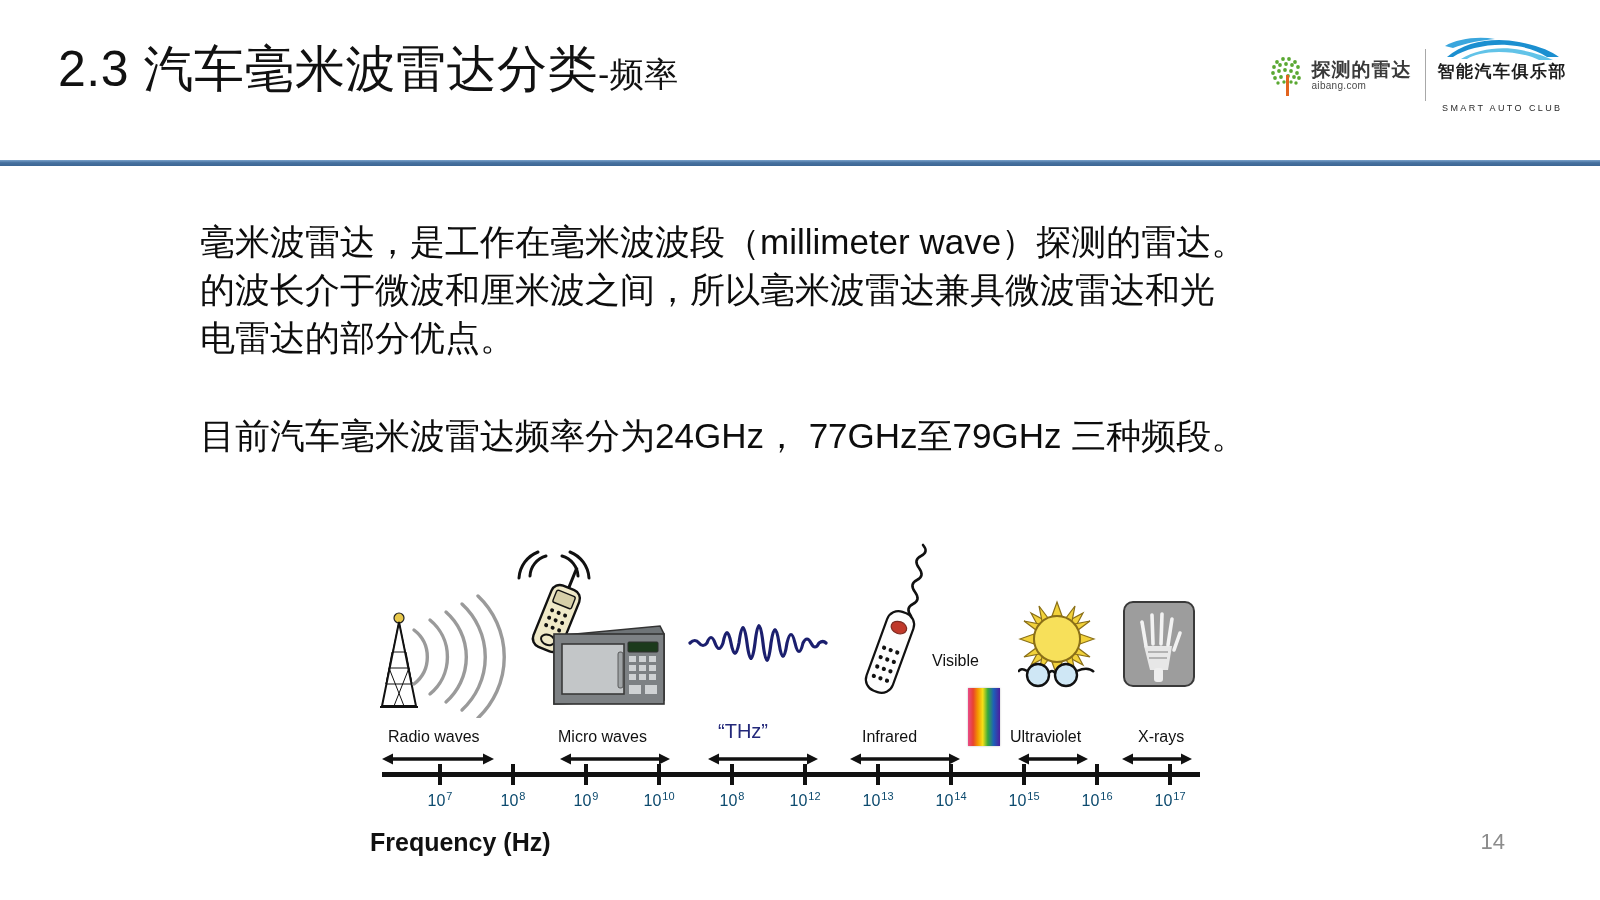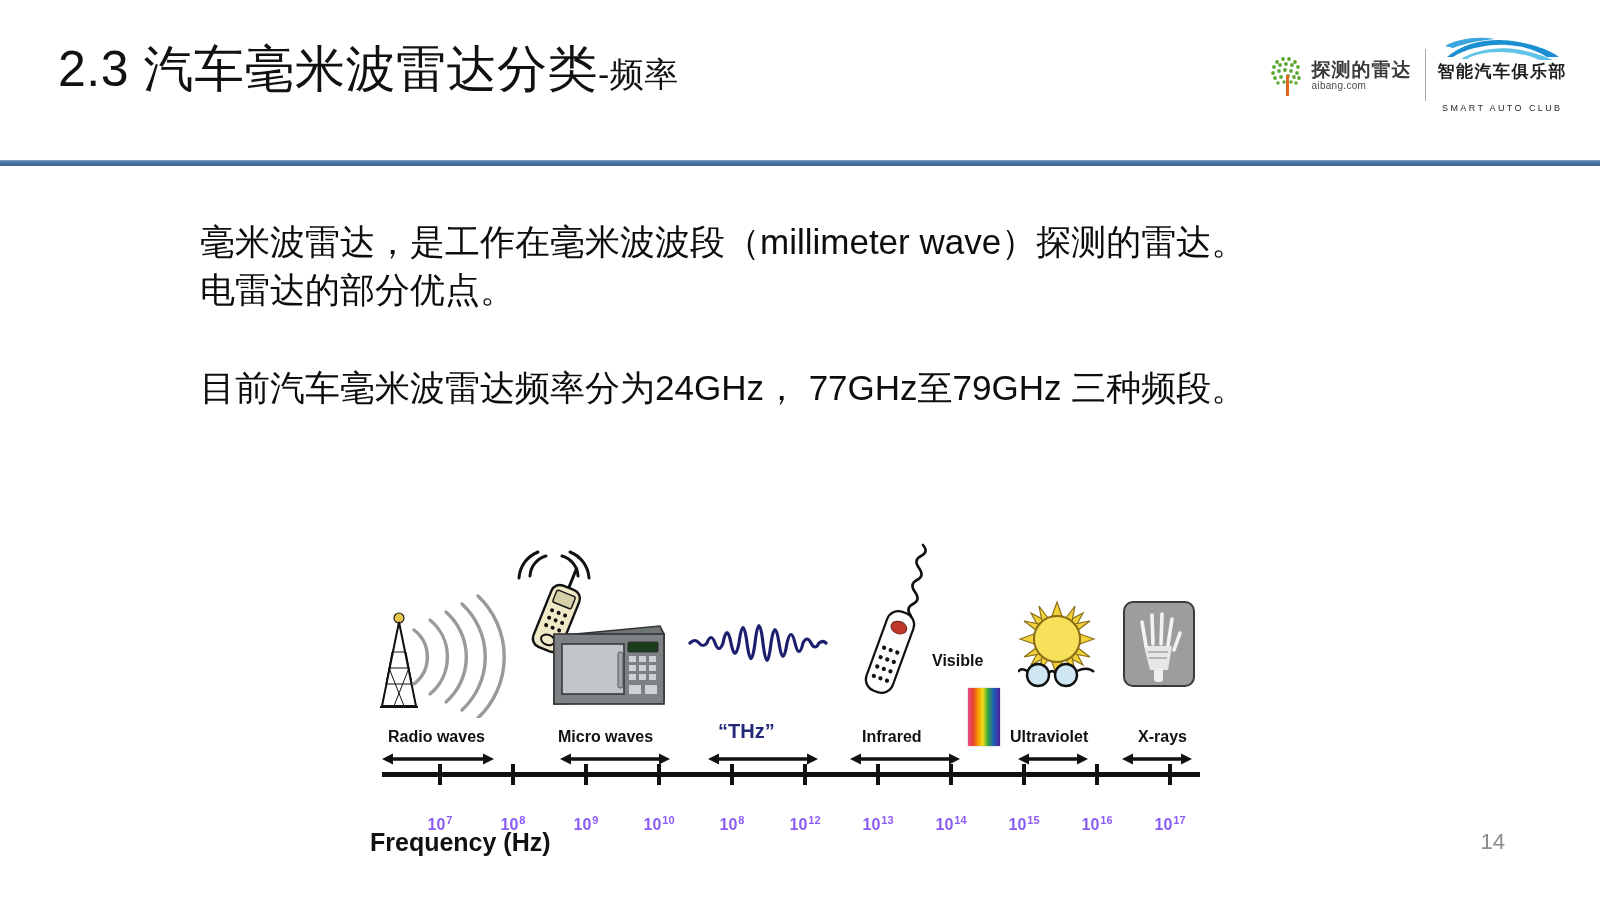--- a/index.html
+++ b/index.html
@@ -169,37 +169,37 @@
     width: 32px; height: 58px;
     background: linear-gradient(to right,
       #e84b8a 0%, #e8432e 16%, #f39200 30%,
       #f7e017 46%, #37a93c 62%, #1d61b8 80%, #4b1f9e 100%);
     box-shadow: 0 0 2px rgba(0,0,0,0.25);
   }
   #visible-label {
     position: absolute;
     left: 562px; top: 112px;
     font-size: 16px;
-    font-weight: bold;
+    font-weight: normal;
     color: #111;
     white-space: nowrap;
   }
 
   
   #sun-icon { left: 648px; top: 60px; width: 78px; height: 78px; }
   #sunglasses-icon { left: 648px; top: 118px; width: 78px; height: 32px; }
 
   
   #xray-icon { left: 752px; top: 60px; width: 74px; height: 88px; }
 
   
   .band-label {
     position: absolute;
     font-size: 16px;
-    font-weight: bold;
+    font-weight: normal;
     color: #111111;
     white-space: nowrap;
     text-align: left;
   }
   .band-label.thz { color: #23287a; font-size: 20px; }
 
   
   .band-arrow {
     position: absolute;
     height: 14px;
@@ -218,25 +218,24 @@
     position: absolute;
     top: 224px;
     width: 4px;
     height: 21px;
     background: #111111;
   }
   .tick-label {
     position: absolute;
     top: 250px;
     font-size: 16px;
-    font-weight: bold;
-    color: #8b5cf6;
+    font-weight: normal;
+    color: #0c4a6e;
     white-space: nowrap;
     transform: translateX(-50%);
-    margin-top: 24px;
   }
   .tick-label sup {
     font-size: 11px;
     margin-left: 1px;
   }
 
   #axis-title {
     position: absolute;
     left: 0;
     top: 288px;
@@ -328,20 +327,21 @@
     </div>
 
   </div>
 
   <div id="header-divider"></div>
 </div>
 
 <div id="body-copy">
   <div id="para-one">
     <div class="para">毫米波雷达，是工作在毫米波波段（millimeter wave）探测的雷达。</div>
+    <div class="para">的波长介于微波和厘米波之间，所以毫米波雷达兼具微波雷达和光</div>
     <div class="para">电雷达的部分优点。</div>
   </div>
   <div id="para-two">
     <div class="para">目前汽车毫米波雷达频率分为24GHz， 77GHz至79GHz 三种频段。</div>
   </div>
 </div>
 
 <div id="spectrum-figure">
 
   <div class="spec-icon" id="radio-tower-icon">

